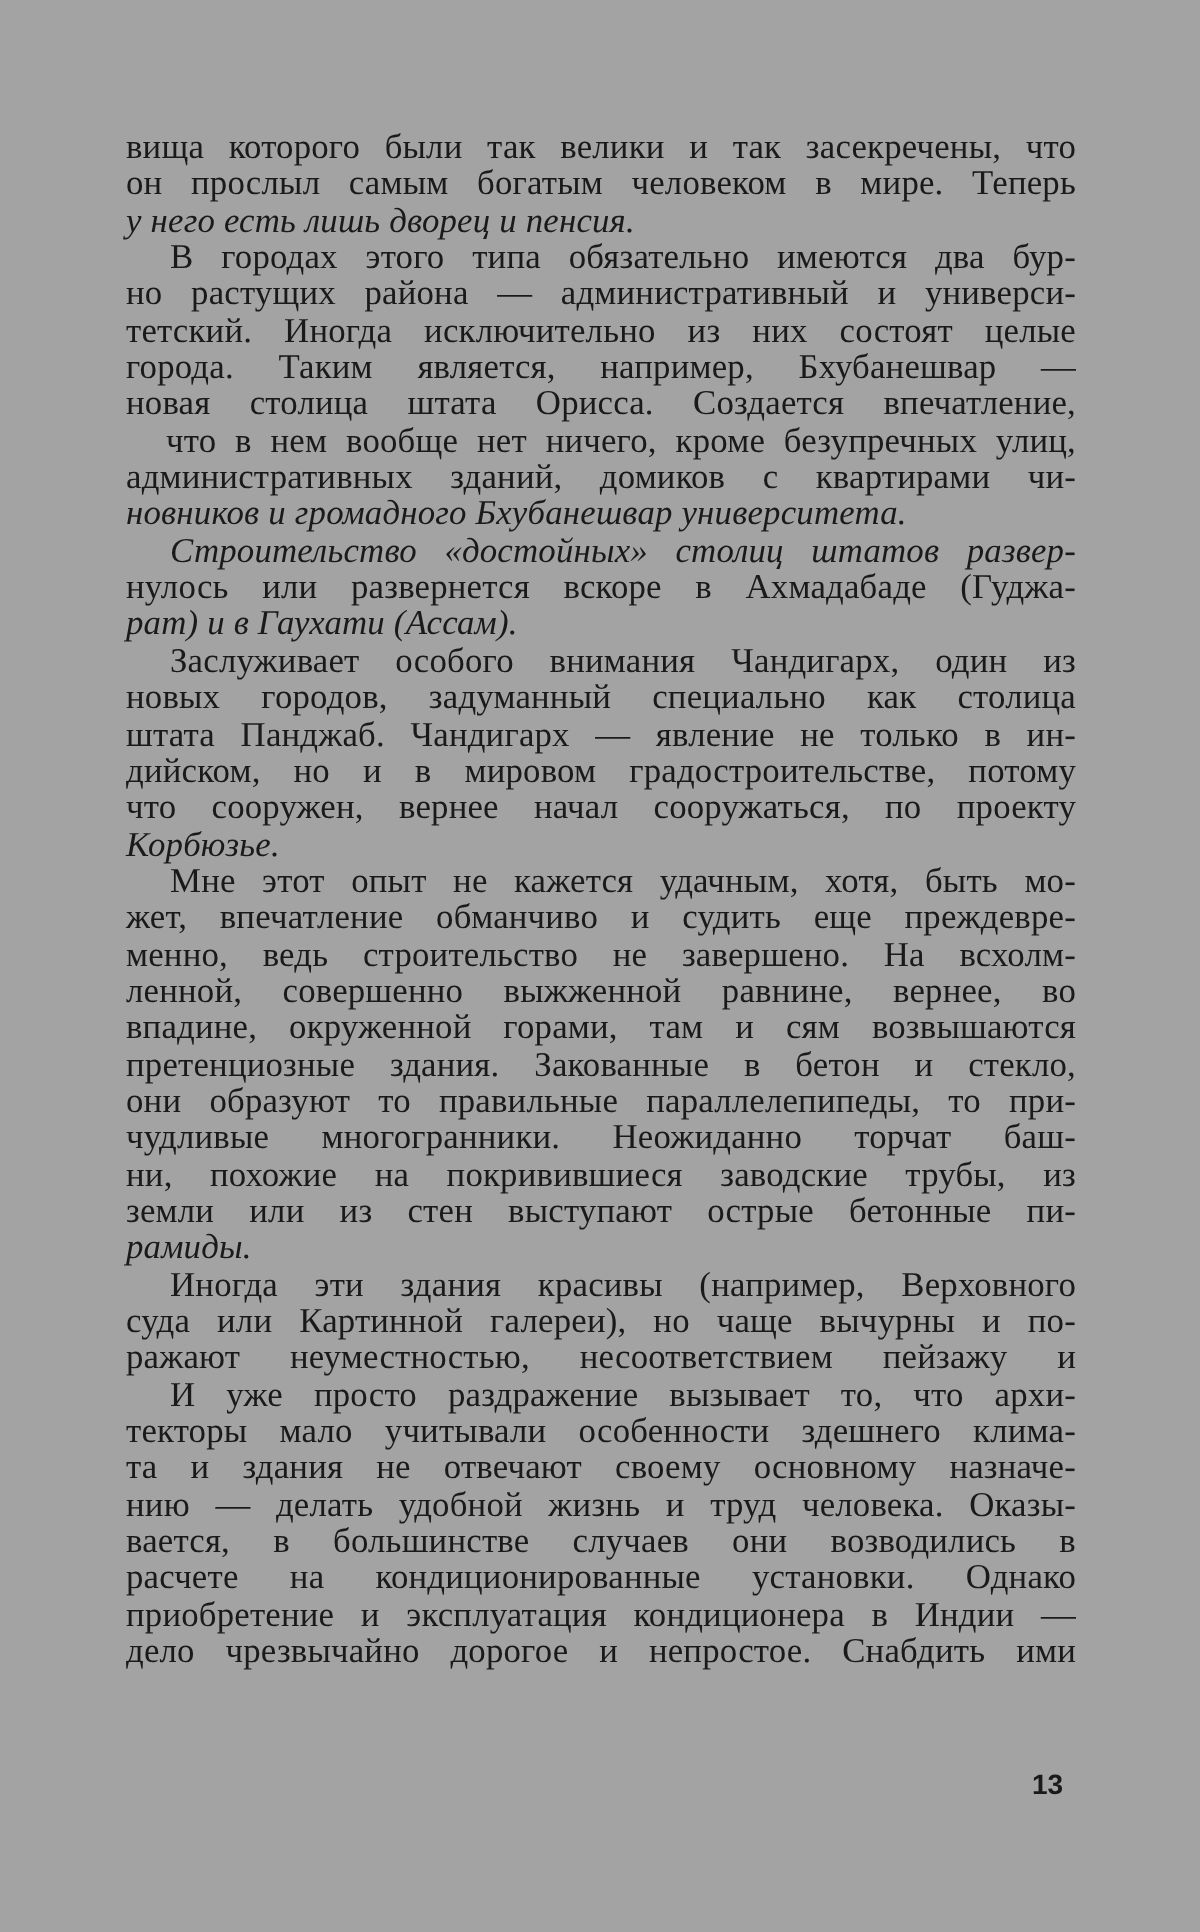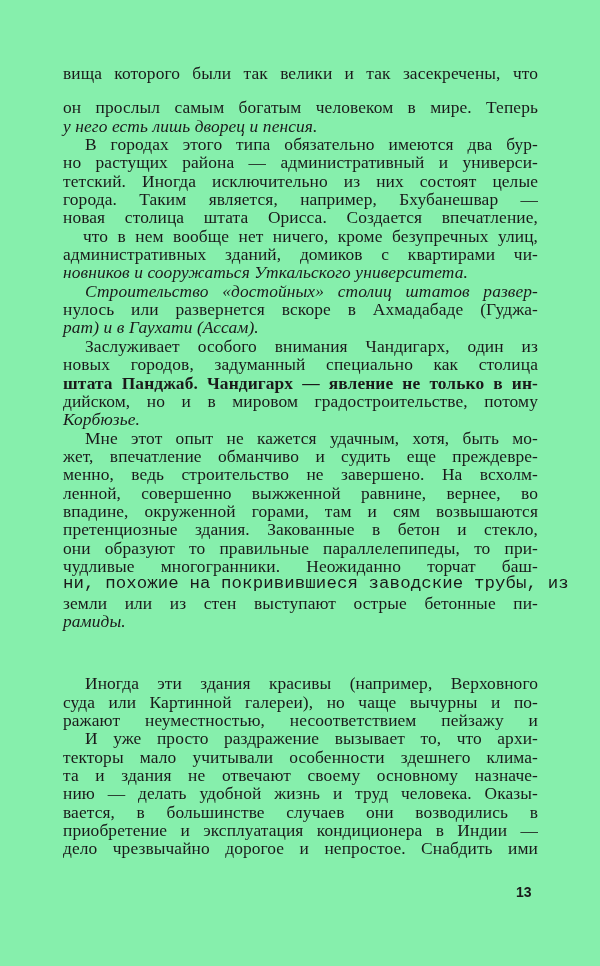--- a/index.html
+++ b/index.html
@@ -1,17 +1,17 @@
 <!DOCTYPE html>
 <html><head>
 <meta charset="utf-8">
 <style>
   html, body { margin: 0; padding: 0; background: #ffffff; }
   body { width: 600px; height: 966px; position: relative; overflow: hidden; }
-  .page { position: absolute; left: 0; top: 0; width: 600px; height: 966px; background: #86efac; }
+  .page { position: absolute; left: 0; top: 0; width: 600px; height: 966px; background: #a3a3a3; }
   .text-block {
     position: absolute;
     left: 63px;
     top: 64px;
     width: 475px;
   }
   .line {
     font-family: "Liberation Serif", "DejaVu Serif", serif;
     font-size: 17.4px;
     line-height: 18.35px;
@@ -34,67 +34,69 @@
     color: #1a1a1a;
   }
 </style>
 </head>
 <body>
 
 <div class="page">
   <div class="text-block" id="text-block">
       <div>
         <div class="line" style="white-space: nowrap;">вища которого были так велики и так засекречены, что</div>
-        <div class="line" style="white-space: nowrap; margin-top: 16px;">он прослыл самым богатым человеком в мире. Теперь</div>
+        <div class="line" style="white-space: nowrap;">он прослыл самым богатым человеком в мире. Теперь</div>
         <div class="line last" style="white-space: nowrap;">у него есть лишь дворец и пенсия.</div>
       </div>
       <div>
         <div class="line indent" style="white-space: nowrap;">В городах этого типа обязательно имеются два бур-</div>
         <div class="line" style="white-space: nowrap;">но растущих района — административный и универси-</div>
         <div class="line" style="white-space: nowrap;">тетский. Иногда исключительно из них состоят целые</div>
         <div class="line" style="white-space: nowrap;">города. Таким является, например, Бхубанешвар —</div>
         <div class="line" style="white-space: nowrap;">новая столица штата Орисса. Создается впечатление,</div>
         <div class="line" style="white-space: nowrap; margin-left: 20px;">что в нем вообще нет ничего, кроме безупречных улиц,</div>
         <div class="line" style="white-space: nowrap;">административных зданий, домиков с квартирами чи-</div>
-        <div class="line last" style="white-space: nowrap;">новников и сооружаться Уткальского университета.</div>
+        <div class="line last" style="white-space: nowrap;">новников и громадного Бхубанешвар университета.</div>
       </div>
       <div>
         <div class="line indent" style="white-space: nowrap; font-style: italic;">Строительство «достойных» столиц штатов развер-</div>
         <div class="line" style="white-space: nowrap;">нулось или развернется вскоре в Ахмадабаде (Гуджа-</div>
         <div class="line last" style="white-space: nowrap;">рат) и в Гаухати (Ассам).</div>
       </div>
       <div>
         <div class="line indent" style="white-space: nowrap;">Заслуживает особого внимания Чандигарх, один из</div>
         <div class="line" style="white-space: nowrap;">новых городов, задуманный специально как столица</div>
-        <div class="line" style="white-space: nowrap; font-weight: bold;">штата Панджаб. Чандигарх — явление не только в ин-</div>
+        <div class="line" style="white-space: nowrap;">штата Панджаб. Чандигарх — явление не только в ин-</div>
         <div class="line" style="white-space: nowrap;">дийском, но и в мировом градостроительстве, потому</div>
+        <div class="line" style="white-space: nowrap;">что сооружен, вернее начал сооружаться, по проекту</div>
         <div class="line last" style="white-space: nowrap;">Корбюзье.</div>
       </div>
       <div>
         <div class="line indent" style="white-space: nowrap;">Мне этот опыт не кажется удачным, хотя, быть мо-</div>
         <div class="line" style="white-space: nowrap;">жет, впечатление обманчиво и судить еще преждевре-</div>
         <div class="line" style="white-space: nowrap;">менно, ведь строительство не завершено. На всхолм-</div>
         <div class="line" style="white-space: nowrap;">ленной, совершенно выжженной равнине, вернее, во</div>
         <div class="line" style="white-space: nowrap;">впадине, окруженной горами, там и сям возвышаются</div>
         <div class="line" style="white-space: nowrap;">претенциозные здания. Закованные в бетон и стекло,</div>
         <div class="line" style="white-space: nowrap;">они образуют то правильные параллелепипеды, то при-</div>
         <div class="line" style="white-space: nowrap;">чудливые многогранники. Неожиданно торчат баш-</div>
-        <div class="line" style="white-space: nowrap; font-family: Liberation Mono, monospace;">ни, похожие на покривившиеся заводские трубы, из</div>
+        <div class="line" style="white-space: nowrap;">ни, похожие на покривившиеся заводские трубы, из</div>
         <div class="line" style="white-space: nowrap;">земли или из стен выступают острые бетонные пи-</div>
         <div class="line last" style="white-space: nowrap;">рамиды.</div>
       </div>
       <div>
-        <div class="line indent" style="white-space: nowrap; margin-top: 44px;">Иногда эти здания красивы (например, Верховного</div>
+        <div class="line indent" style="white-space: nowrap;">Иногда эти здания красивы (например, Верховного</div>
         <div class="line" style="white-space: nowrap;">суда или Картинной галереи), но чаще вычурны и по-</div>
         <div class="line" style="white-space: nowrap;">ражают неуместностью, несоответствием пейзажу и</div>
       </div>
       <div>
         <div class="line indent" style="white-space: nowrap;">И уже просто раздражение вызывает то, что архи-</div>
         <div class="line" style="white-space: nowrap;">текторы мало учитывали особенности здешнего клима-</div>
         <div class="line" style="white-space: nowrap;">та и здания не отвечают своему основному назначе-</div>
         <div class="line" style="white-space: nowrap;">нию — делать удобной жизнь и труд человека. Оказы-</div>
         <div class="line" style="white-space: nowrap;">вается, в большинстве случаев они возводились в</div>
+        <div class="line" style="white-space: nowrap;">расчете на кондиционированные установки. Однако</div>
         <div class="line" style="white-space: nowrap;">приобретение и эксплуатация кондиционера в Индии —</div>
         <div class="line" style="white-space: nowrap;">дело чрезвычайно дорогое и непростое. Снабдить ими</div>
       </div>
     </div>
   <div class="page-number">13</div>
 </div>
 
 </body></html>

